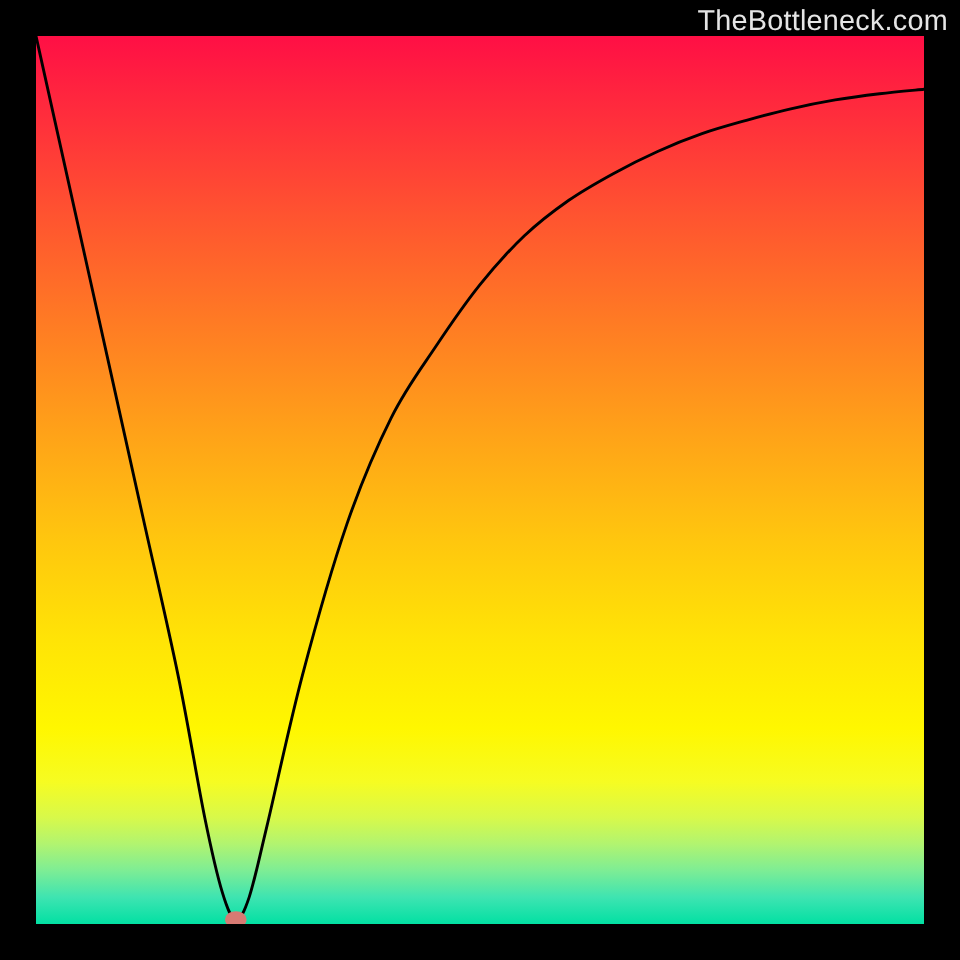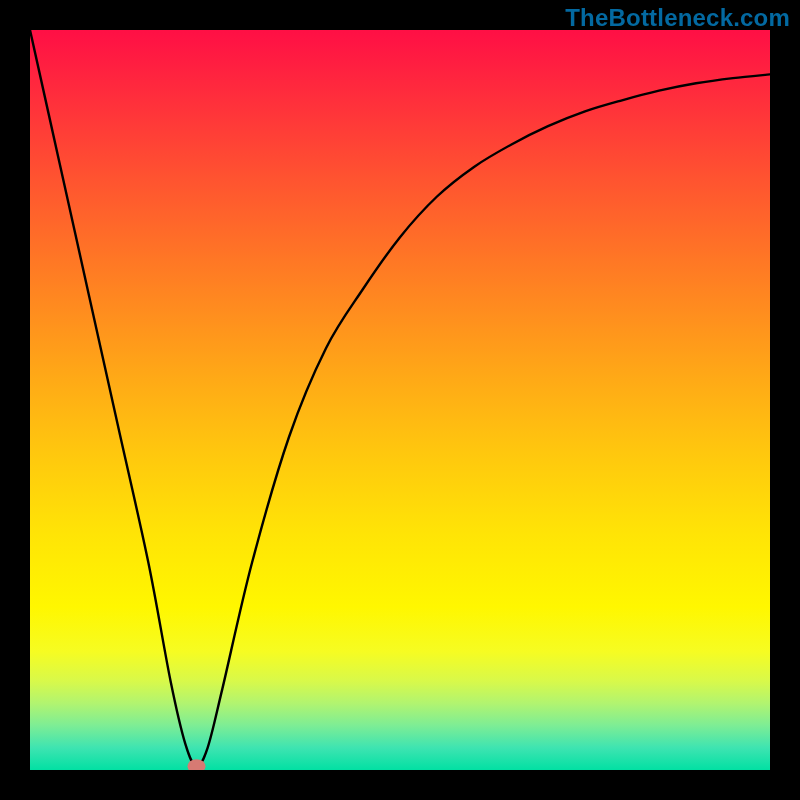--- a/index.html
+++ b/index.html
@@ -12,24 +12,24 @@
   .frame {
     position: relative;
     width: 800px;
     height: 800px;
     background: #000;
   }
   .watermark {
     position: absolute;
     top: 4px;
     right: 10px;
-    color: #0369a1;
+    color: #e5e5e5;
     font-family: Arial, Helvetica, sans-serif;
     font-size: 24px;
-    font-weight: 700;
+    font-weight: 400;
     z-index: 10;
     letter-spacing: 0.2px;
   }
   .plot-area {
     position: absolute;
     top: 30px;
     left: 30px;
     width: 740px;
     height: 740px;
   }

